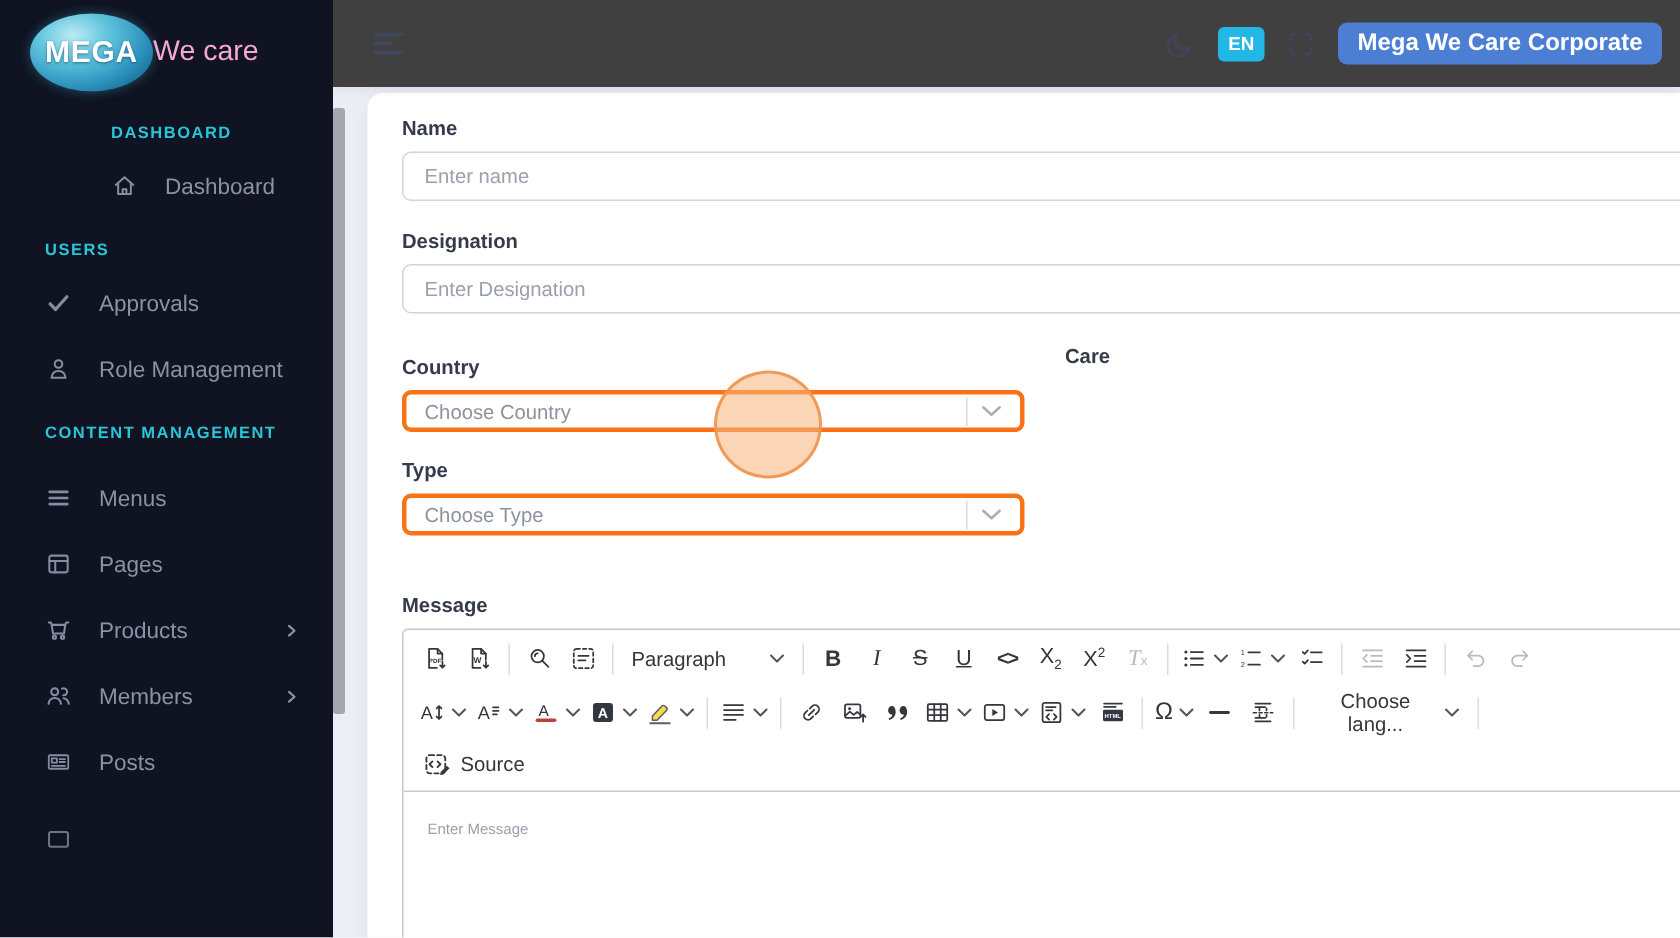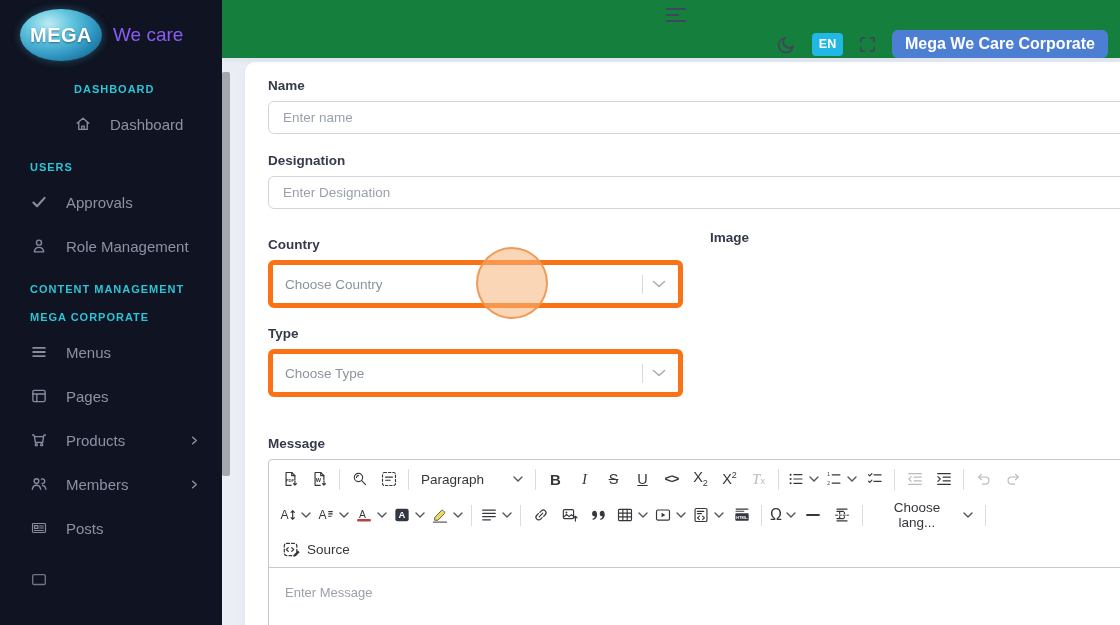--- a/index.html
+++ b/index.html
@@ -17,21 +17,21 @@
     background:var(--sidebar-bg,#0f1322); z-index:20; overflow:hidden;
   }
   .logo-wrap{ height:70px; display:flex; align-items:center; padding-left:20px; }
   .logo-ellipse{
     width:82px; height:52px; border-radius:50%;
     background:radial-gradient(ellipse at 35% 28%, #bdebf4 0%, #63c6de 30%, #2f96c1 62%, #13688f 88%, #0b5578 100%);
     box-shadow:0 0 8px rgba(80,200,230,.35);
     display:flex; align-items:center; justify-content:center;
   }
   .logo-text{ color:#fff; font-size:20px; font-weight:800; letter-spacing:.5px; text-shadow:0 1px 2px rgba(0,40,70,.55); }
-  .logo-tagline{ color:#8b5cf6; font-size:19px; margin-left:11px; font-weight:500; }
+  .logo-tagline{ color:#f9a8d4; font-size:19px; font-weight:500; }
   .nav-section{ margin-top:14px; }
   .nav-section:first-child{ margin-top:12px;padding-left:44px; }
   .nav-header{
     color:var(--accent-teal,#2bc5d6); font-size:11px; font-weight:700;
     letter-spacing:1px; padding-left:30px; height:14px; line-height:14px; margin-bottom:6px;
   }
   .nav-item{
     height:44px; display:flex; align-items:center; padding-left:30px;
     color:var(--nav-text,#8c92a4); font-size:15px; cursor:pointer;
   }
@@ -40,24 +40,23 @@
   .nav-chevron{ margin-left:auto; margin-right:22px; color:#8c92a4; }
 
   
   .scroll-thumb{
     position:absolute; left:222px; top:72px; width:8px; height:404px;
     background:#a5a7ae; border-radius:2px; z-index:15; cursor:pointer;
   }
 
   
   .topbar{
-    position:absolute; left:222px; top:0; right:0; height:58px; background:#15803d;
+    position:absolute; left:222px; top:0; right:0; height:58px; background:#404040;
     display:flex; align-items:center; padding:0 12px 0 22px; z-index:10;
     box-shadow:0 2px 6px rgba(150,155,175,.18);
-    flex-direction:column;
   }
   .hamburger{ background:none;border:0; color:#3f4760; cursor:pointer; padding:4px; }
   .topbar-right{ margin-left:auto; display:flex; align-items:center; gap:13px; }
   .icon-btn{ background:none; border:0; color:#42455a; cursor:pointer; padding:2px; }
   .lang-badge{
     background:var(--badge-cyan,#23b7e5); color:#fff; font-weight:700; font-size:12.5px;
     border:0; border-radius:4px; width:31px; height:23px; cursor:pointer;
   }
   .workspace-btn{
     background:var(--primary-blue,#4c7fd4); color:#fff; border:0; border-radius:6px;
@@ -72,21 +71,21 @@
     padding:16px 0 0 23px; z-index:5;
   }
   .field-label{ font-size:13.5px; font-weight:700; color:#353b4a; margin-bottom:8px; }
   .text-input{
     display:block; width:calc(100% - 23px); height:33px; border:1px solid #d2d4db; border-radius:6px;
     padding:0 14px; font-size:13.5px; color:#444; background:#fff; outline:none;
     font-family:"Liberation Sans",sans-serif; margin-bottom:19px;
   }
   .text-input::placeholder{ color:#9aa0ac; opacity:1; }
   .select-box{
-    width:415px; height:48px; border:5px solid #f97316; border-radius:6px; background:#fff;
+    width:415px; height:28px; border:3px solid #f97316; border-radius:6px; background:#fff;
     display:flex; align-items:center; padding:0 12px; cursor:pointer; margin-bottom:18px;
   }
   .select-text{ color:#8d939e; font-size:13.5px; }
   .select-divider{ margin-left:auto; width:1px; height:19px; background:#d8dade; }
   .select-caret{ color:#a9adb6; margin-left:9px; }
 
   .image-group{ position:absolute; left:465px; top:168px; width:295px; }
   .image-drop{
     margin-top:11px; height:45px; border:1px solid #d6d9df; background:#fff;
     display:flex; align-items:center; justify-content:center;
@@ -118,21 +117,21 @@
   [data-name="underline-button"] .glyph{ text-decoration:underline; }
   [data-name="code-button"] .glyph{ letter-spacing:-1px; font-weight:600; font-size:13.5px; }
   [data-name="remove-format-button"] .glyph i{ font-family:"Liberation Serif",serif; font-size:15px; }
   [data-name="special-characters-button"] .glyph{ font-size:16px; font-weight:400; }
   .tb-dd{ justify-content:space-between; padding:0 7px; }
   .tb-label{ font-size:13.5px; color:#33373c; }
   .tb-chev{ color:#51565e; }
   .source-btn{ gap:6px; padding:0 6px; }
   .source-btn .tb-label{ font-size:13.5px; }
   .editor-content{ min-height:98px; padding:15px 16px; }
-  .editor-placeholder{ color:#9aa0ac; font-size:13px; }
+  .editor-placeholder{ color:#9aa0ac; font-size:10px; }
 
   
   .click-highlight{
     position:absolute; border-radius:50%; z-index:50; pointer-events:none;
     background:var(--hl-fill,rgba(246,178,122,.55));
     border:2px solid var(--hl-border,rgba(238,150,78,.9));
   }
 </style>
 </head>
 <body>
@@ -175,21 +174,20 @@
               <path d="M4.8 16.5c.4-3.4 2.4-5 5.2-5s4.8 1.6 5.2 5z"></path>
             </svg>
           </span>
           <span data-name="sidebar-item-label">Role Management</span>
         </div>
       </div>
       <div class="nav-section" data-name="nav-section">
         <div class="nav-header" data-name="nav-section-header">CONTENT MANAGEMENT</div>
       </div>
       <div class="nav-section" data-name="nav-section">
-        <div class="nav-header" data-name="nav-section-header">MEGA CORPORATE</div>
         <div class="nav-item" data-name="sidebar-item-menus">
           <span class="nav-ico" data-name="menus-icon">
             <svg viewBox="0 0 20 20" width="18" height="18" fill="none" stroke="currentColor" stroke-width="2" stroke-linecap="round" stroke-linejoin="round">
               <path d="M3.5 5.5h13M3.5 10h13M3.5 14.5h13"></path>
             </svg>
           </span>
           <span data-name="sidebar-item-label">Menus</span>
         </div>
         <div class="nav-item" data-name="sidebar-item-pages">
           <span class="nav-ico" data-name="pages-icon">
@@ -302,21 +300,21 @@
     <span class="select-text" data-name="type-select-value">Choose Type</span>
     <span class="select-divider" data-name="select-divider"></span>
     <span class="select-caret" data-name="chevron-down-icon">
         <svg viewBox="0 0 14 8" width="14" height="14" fill="none" stroke="currentColor" stroke-width="1.6" stroke-linecap="round" stroke-linejoin="round">
           <path d="M1.5 1.5 7 6.5l5.5-5"></path>
         </svg>
       </span>
   </div>
 
   <div class="image-group" data-name="image-upload-group">
-    <div class="field-label" data-name="image-label">Image</div>
+    <div class="field-label" data-name="image-label">Care</div>
   </div>
 
   <div style="height:21px"></div>
   <div class="field-label" data-name="message-label">Message</div>
   <div class="editor" data-name="message-editor">
     <div class="editor-toolbar" data-name="editor-toolbar">
       <div class="toolbar-row" data-name="toolbar-row-1">
           <button class="tb-btn" data-name="export-pdf-button">
             <span data-name="export-pdf-icon">
               <svg viewBox="0 0 20 20" width="18" height="18" fill="none" stroke="currentColor" stroke-width="1.3" stroke-linecap="round" stroke-linejoin="round">

